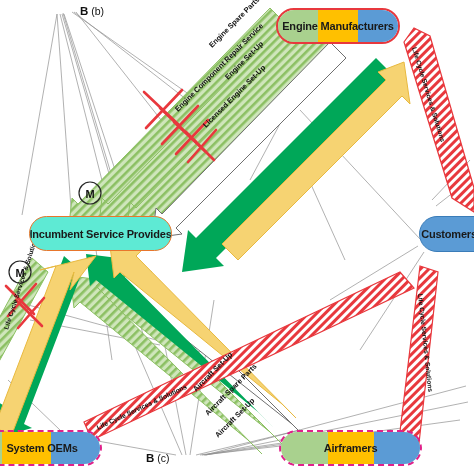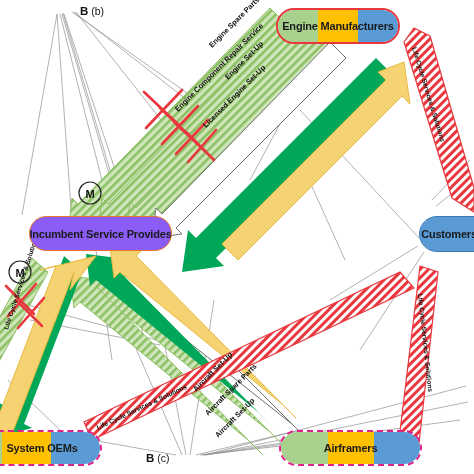--- a/index.html
+++ b/index.html
@@ -7,21 +7,21 @@
   #stage{position:relative;width:474px;height:474px;overflow:hidden;background:#fff;}
   svg#canvas{position:absolute;left:0;top:0;width:474px;height:474px;}
 
   .node{position:absolute;box-sizing:border-box;display:flex;align-items:center;justify-content:center;
         border-radius:18px;overflow:hidden;}
   .node .seg{position:absolute;top:0;bottom:0;}
   .node .lbl{position:relative;z-index:5;font-weight:bold;font-size:11px;color:#1a1a1a;
              text-align:center;letter-spacing:-0.2px;white-space:nowrap;}
 
   #n-engine{left:276px;top:8px;width:124px;height:36px;border:2.5px solid #e8383d;}
-  #n-incumbent{left:29px;top:216px;width:143px;height:35px;background:#8b5cf6;border:1px solid #e8762c;}
+  #n-incumbent{left:29px;top:216px;width:143px;height:35px;background:#5eead4;border:1px solid #e8762c;}
   #n-customers{left:419px;top:216px;width:86px;height:36px;background:#5b9bd5;border:1.5px solid #3a7cb8;}
   #n-oems{left:-50px;top:430px;width:152px;height:36px;border:2.5px dashed #e0218a;}
   #n-airframers{left:279px;top:430px;width:143px;height:36px;border:2.5px dashed #e0218a;}
 
   .bnote{position:absolute;z-index:20;font-size:10.5px;color:#111;white-space:nowrap;}
   .bnote b{font-size:11.5px;}
   #b-b{left:48px;top:5px;margin-left:32px;}
   #b-c{left:146px;top:452px;text-align:center;}
 </style>
 </head>

